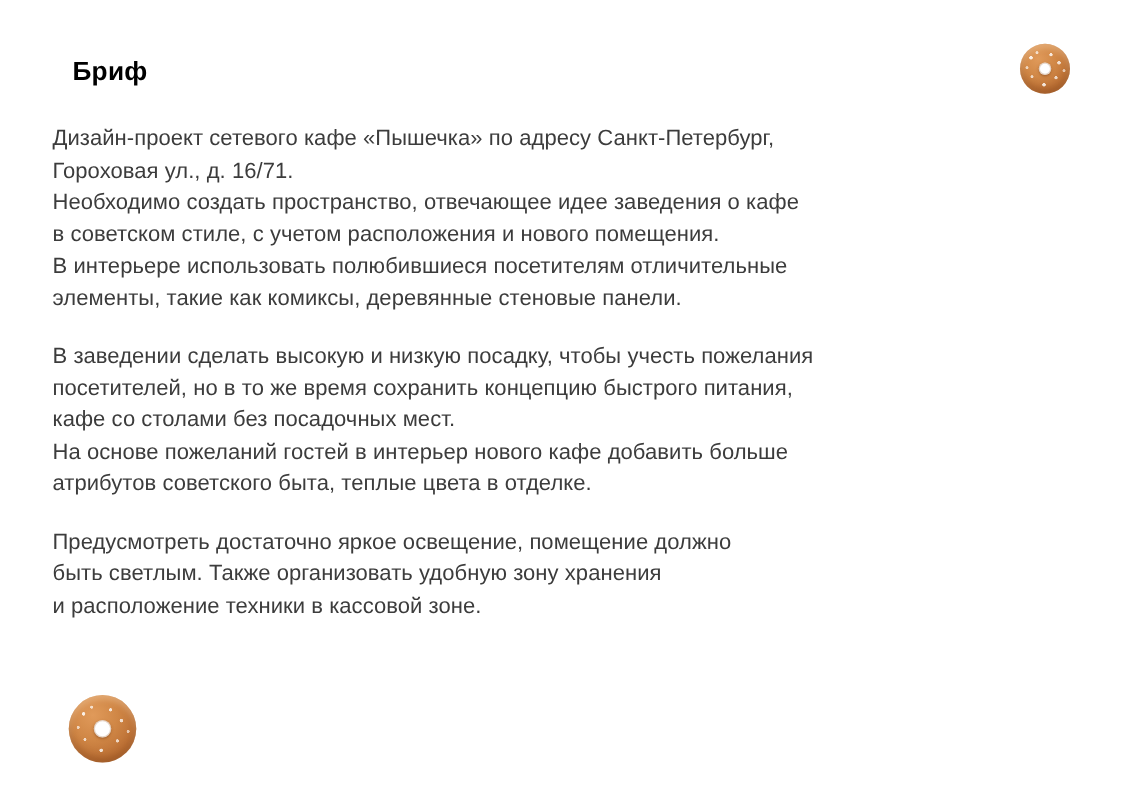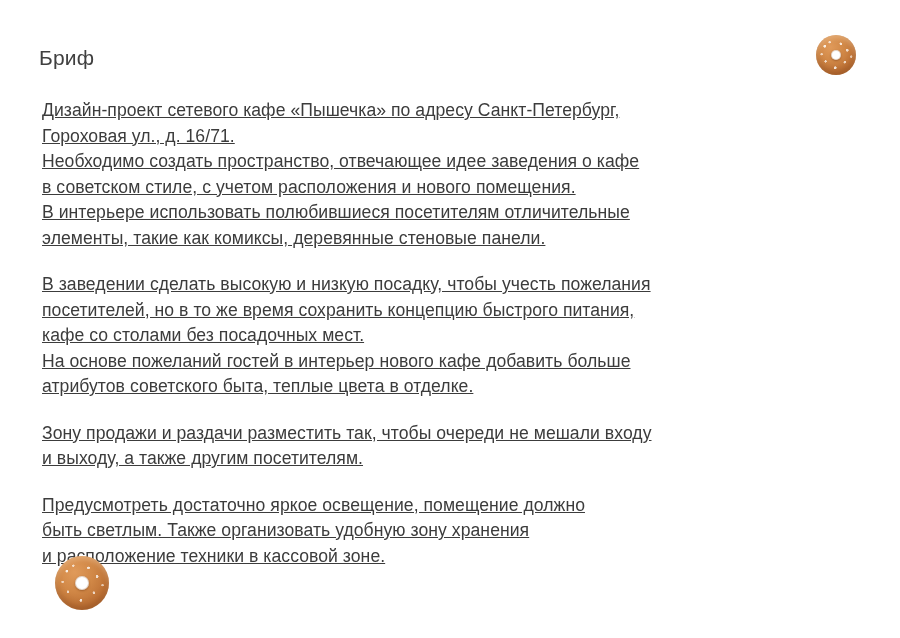--- a/index.html
+++ b/index.html
@@ -16,25 +16,25 @@
     position: relative;
   }
   .page {
     position: relative;
     width: 900px;
     height: 638px;
     box-sizing: border-box;
   }
   .title {
     position: absolute;
-    left: 39px;
+    left: 58px;
     top: 32px;
     font-size: 21px;
-    font-weight: normal;
-    color: #404040;
+    font-weight: bold;
+    color: #000000;
     letter-spacing: 0.2px;
   }
 
   
   .donut {
     position: absolute;
     border-radius: 50%;
   }
   .donut .ring {
     position: absolute;
@@ -99,21 +99,20 @@
     top: 98px;
     width: 820px;
     font-size: 17.6px;
     line-height: 25.5px;
     color: #3c3c3c;
     letter-spacing: 0.05px;
   }
   .para {
     margin: 0 0 21px 0;
     white-space: pre-line;
-    text-decoration: underline;
   }
   .para:last-child {
     margin-bottom: 17px;
   }
 </style>
 </head>
 <body>
 
 <div class="page">
 
@@ -130,22 +129,20 @@
 Гороховая ул., д. 16/71.
 Необходимо создать пространство, отвечающее идее заведения о кафе
 в советском стиле, с учетом расположения и нового помещения.
 В интерьере использовать полюбившиеся посетителям отличительные
 элементы, такие как комиксы, деревянные стеновые панели.</p>
     <p class="para">В заведении сделать высокую и низкую посадку, чтобы учесть пожелания
 посетителей, но в то же время сохранить концепцию быстрого питания,
 кафе со столами без посадочных мест.
 На основе пожеланий гостей в интерьер нового кафе добавить больше
 атрибутов советского быта, теплые цвета в отделке.</p>
-    <p class="para">Зону продажи и раздачи разместить так, чтобы очереди не мешали входу
-и выходу, а также другим посетителям.</p>
     <p class="para">Предусмотреть достаточно яркое освещение, помещение должно
 быть светлым. Также организовать удобную зону хранения
 и расположение техники в кассовой зоне.</p>
   </div>
 
   <div class="donut" id="donut-bottom">
     <div class="ring"></div>
     <div class="sugar"></div>
     <div class="hole"></div>
   </div>

